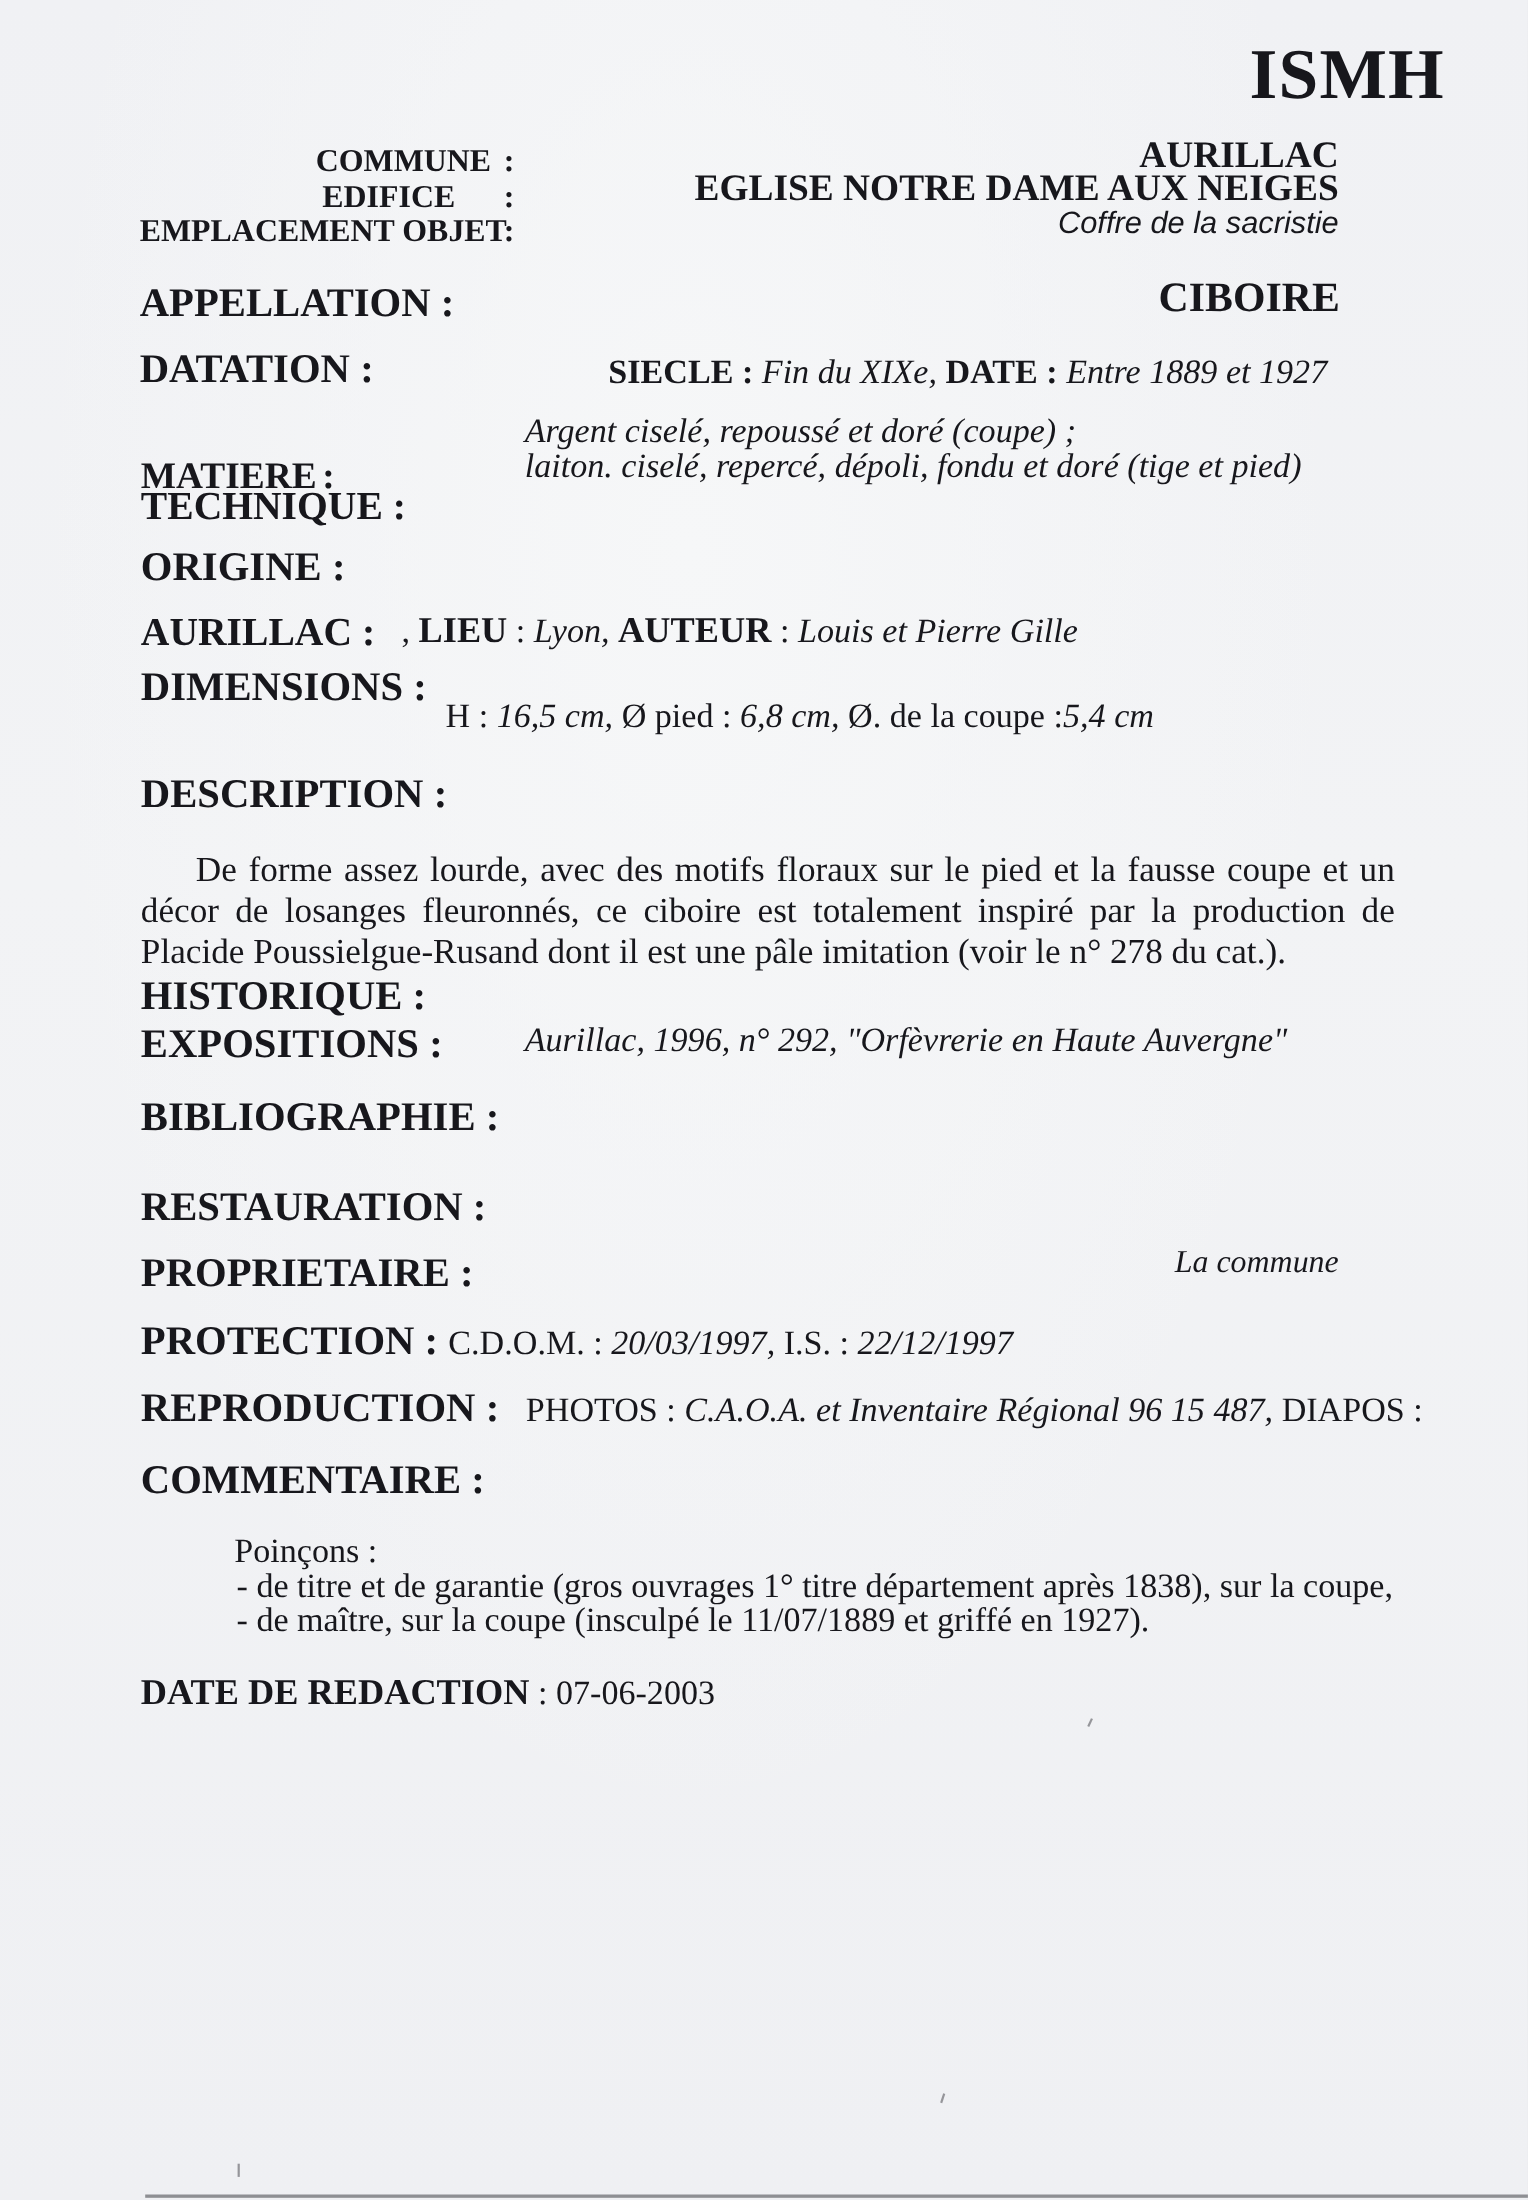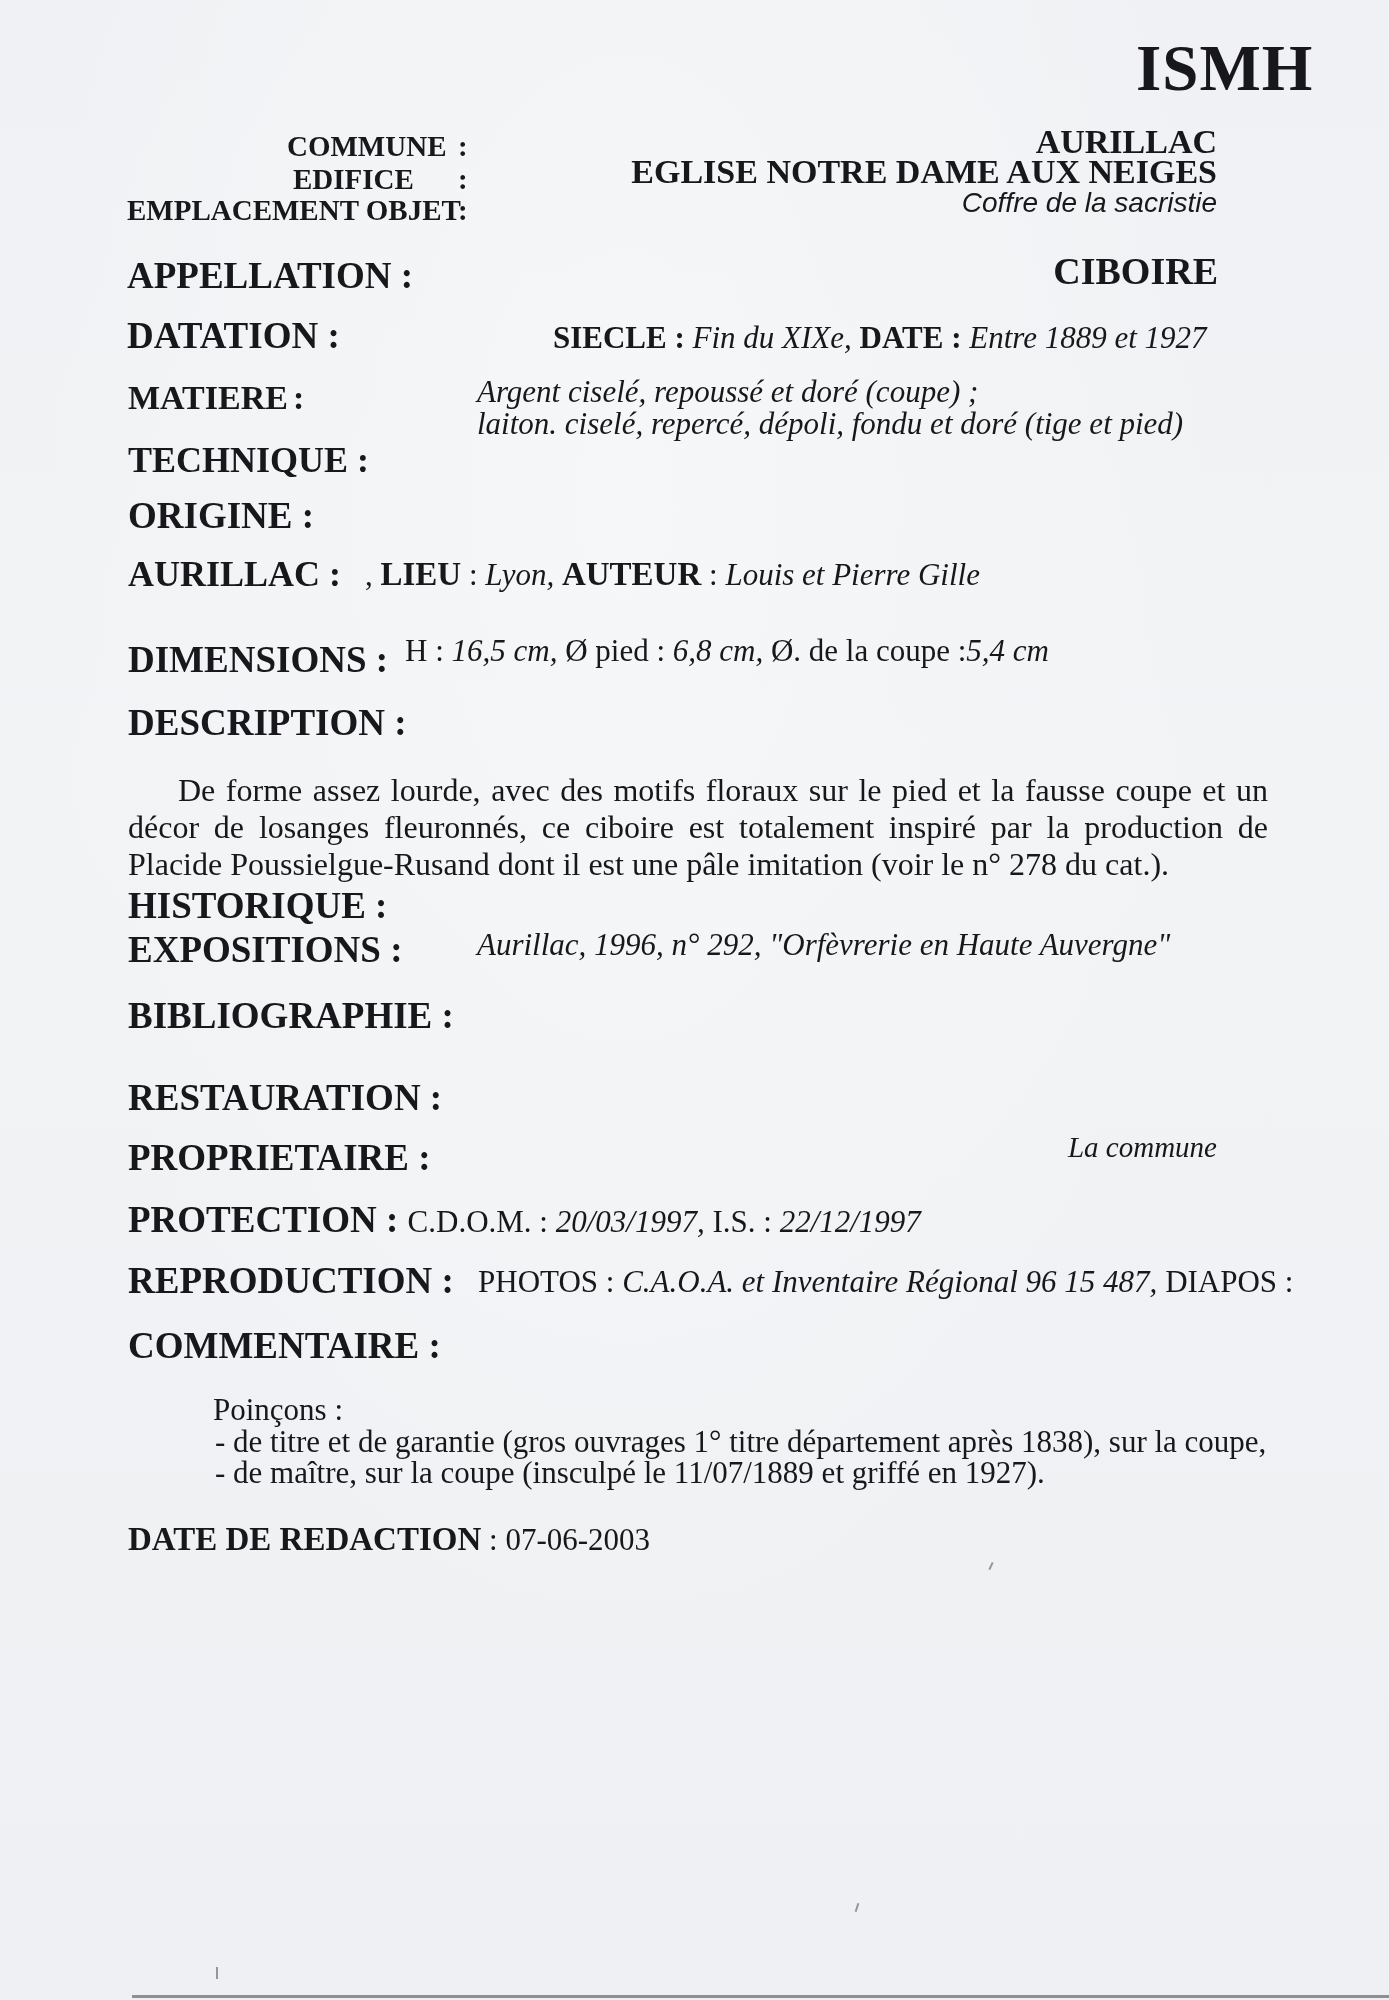--- a/index.html
+++ b/index.html
@@ -15,21 +15,21 @@
     overflow:hidden;
   }
   .abs{position:absolute;white-space:nowrap;line-height:1.08;}
   .b{font-weight:bold;}
   .i{font-style:italic;}
   .stamp{font-size:65px;font-weight:bold;letter-spacing:1px;}
   .hlabel{font-size:29px;font-weight:bold;}
   .hright{font-size:34px;font-weight:bold;text-align:right;}
   .sans-it{font-family:"Liberation Sans","DejaVu Sans",sans-serif;font-style:italic;font-size:28px;font-weight:normal;}
   .seclabel{font-size:37px;font-weight:bold;}
-  .seclabel-sm{font-size:34px;font-weight:bold;}
+  .seclabel-sm{font-size:34px;font-weight:bold;margin-top:36px;}
   .val{font-size:31px;}
   .para{
     position:absolute;left:128px;top:772px;width:1140px;
     font-size:32px;line-height:37px;text-align:justify;
     text-indent:50px;white-space:normal;
   }
   .scanline{position:absolute;left:132px;right:0;bottom:2px;height:3px;background:#595b60;opacity:.65;}
   .speck{position:absolute;background:#4a4b50;opacity:.55;}
 </style>
 </head>
@@ -66,21 +66,21 @@
   </div>
 
   <div class="abs seclabel" style="left:128px;top:441px;font-size:36px;">TECHNIQUE :</div>
   <div class="abs seclabel" style="left:128px;top:496px;">ORIGINE :</div>
 
   <div class="abs seclabel" style="left:128px;top:555px;font-size:36px;">AURILLAC :</div>
   <div class="abs val" style="left:365px;top:557px;">
     <span>, </span><span class="b" style="font-size:33px;">LIEU</span><span> : </span><span class="i">Lyon,</span><span> </span><span class="b" style="font-size:33px;">AUTEUR</span><span> : </span><span class="i">Louis et Pierre Gille</span>
   </div>
 
-  <div class="abs seclabel" style="left:128px;top:640px;">DIMENSIONS :</div>
+  <div class="abs seclabel" style="left:128px;top:605px;">DIMENSIONS :</div>
   <div class="abs val" style="left:405px;top:634px;">
     <span>H : </span><span class="i">16,5 cm,</span><span> Ø pied : </span><span class="i">6,8 cm,</span><span> Ø. de la coupe :</span><span class="i">5,4 cm</span>
   </div>
 
   <div class="abs seclabel" style="left:128px;top:703px;">DESCRIPTION :</div>
   <div class="para">De forme assez lourde, avec des motifs floraux sur le pied et la fausse coupe et un décor de losanges fleuronnés, ce ciboire est totalement inspiré par la production de Placide Poussielgue-Rusand dont il est une pâle imitation (voir le n° 278 du cat.).</div>
 
   <div class="abs seclabel" style="left:128px;top:886px;">HISTORIQUE :</div>
 
   <div class="abs seclabel" style="left:128px;top:930px;">EXPOSITIONS :</div>

